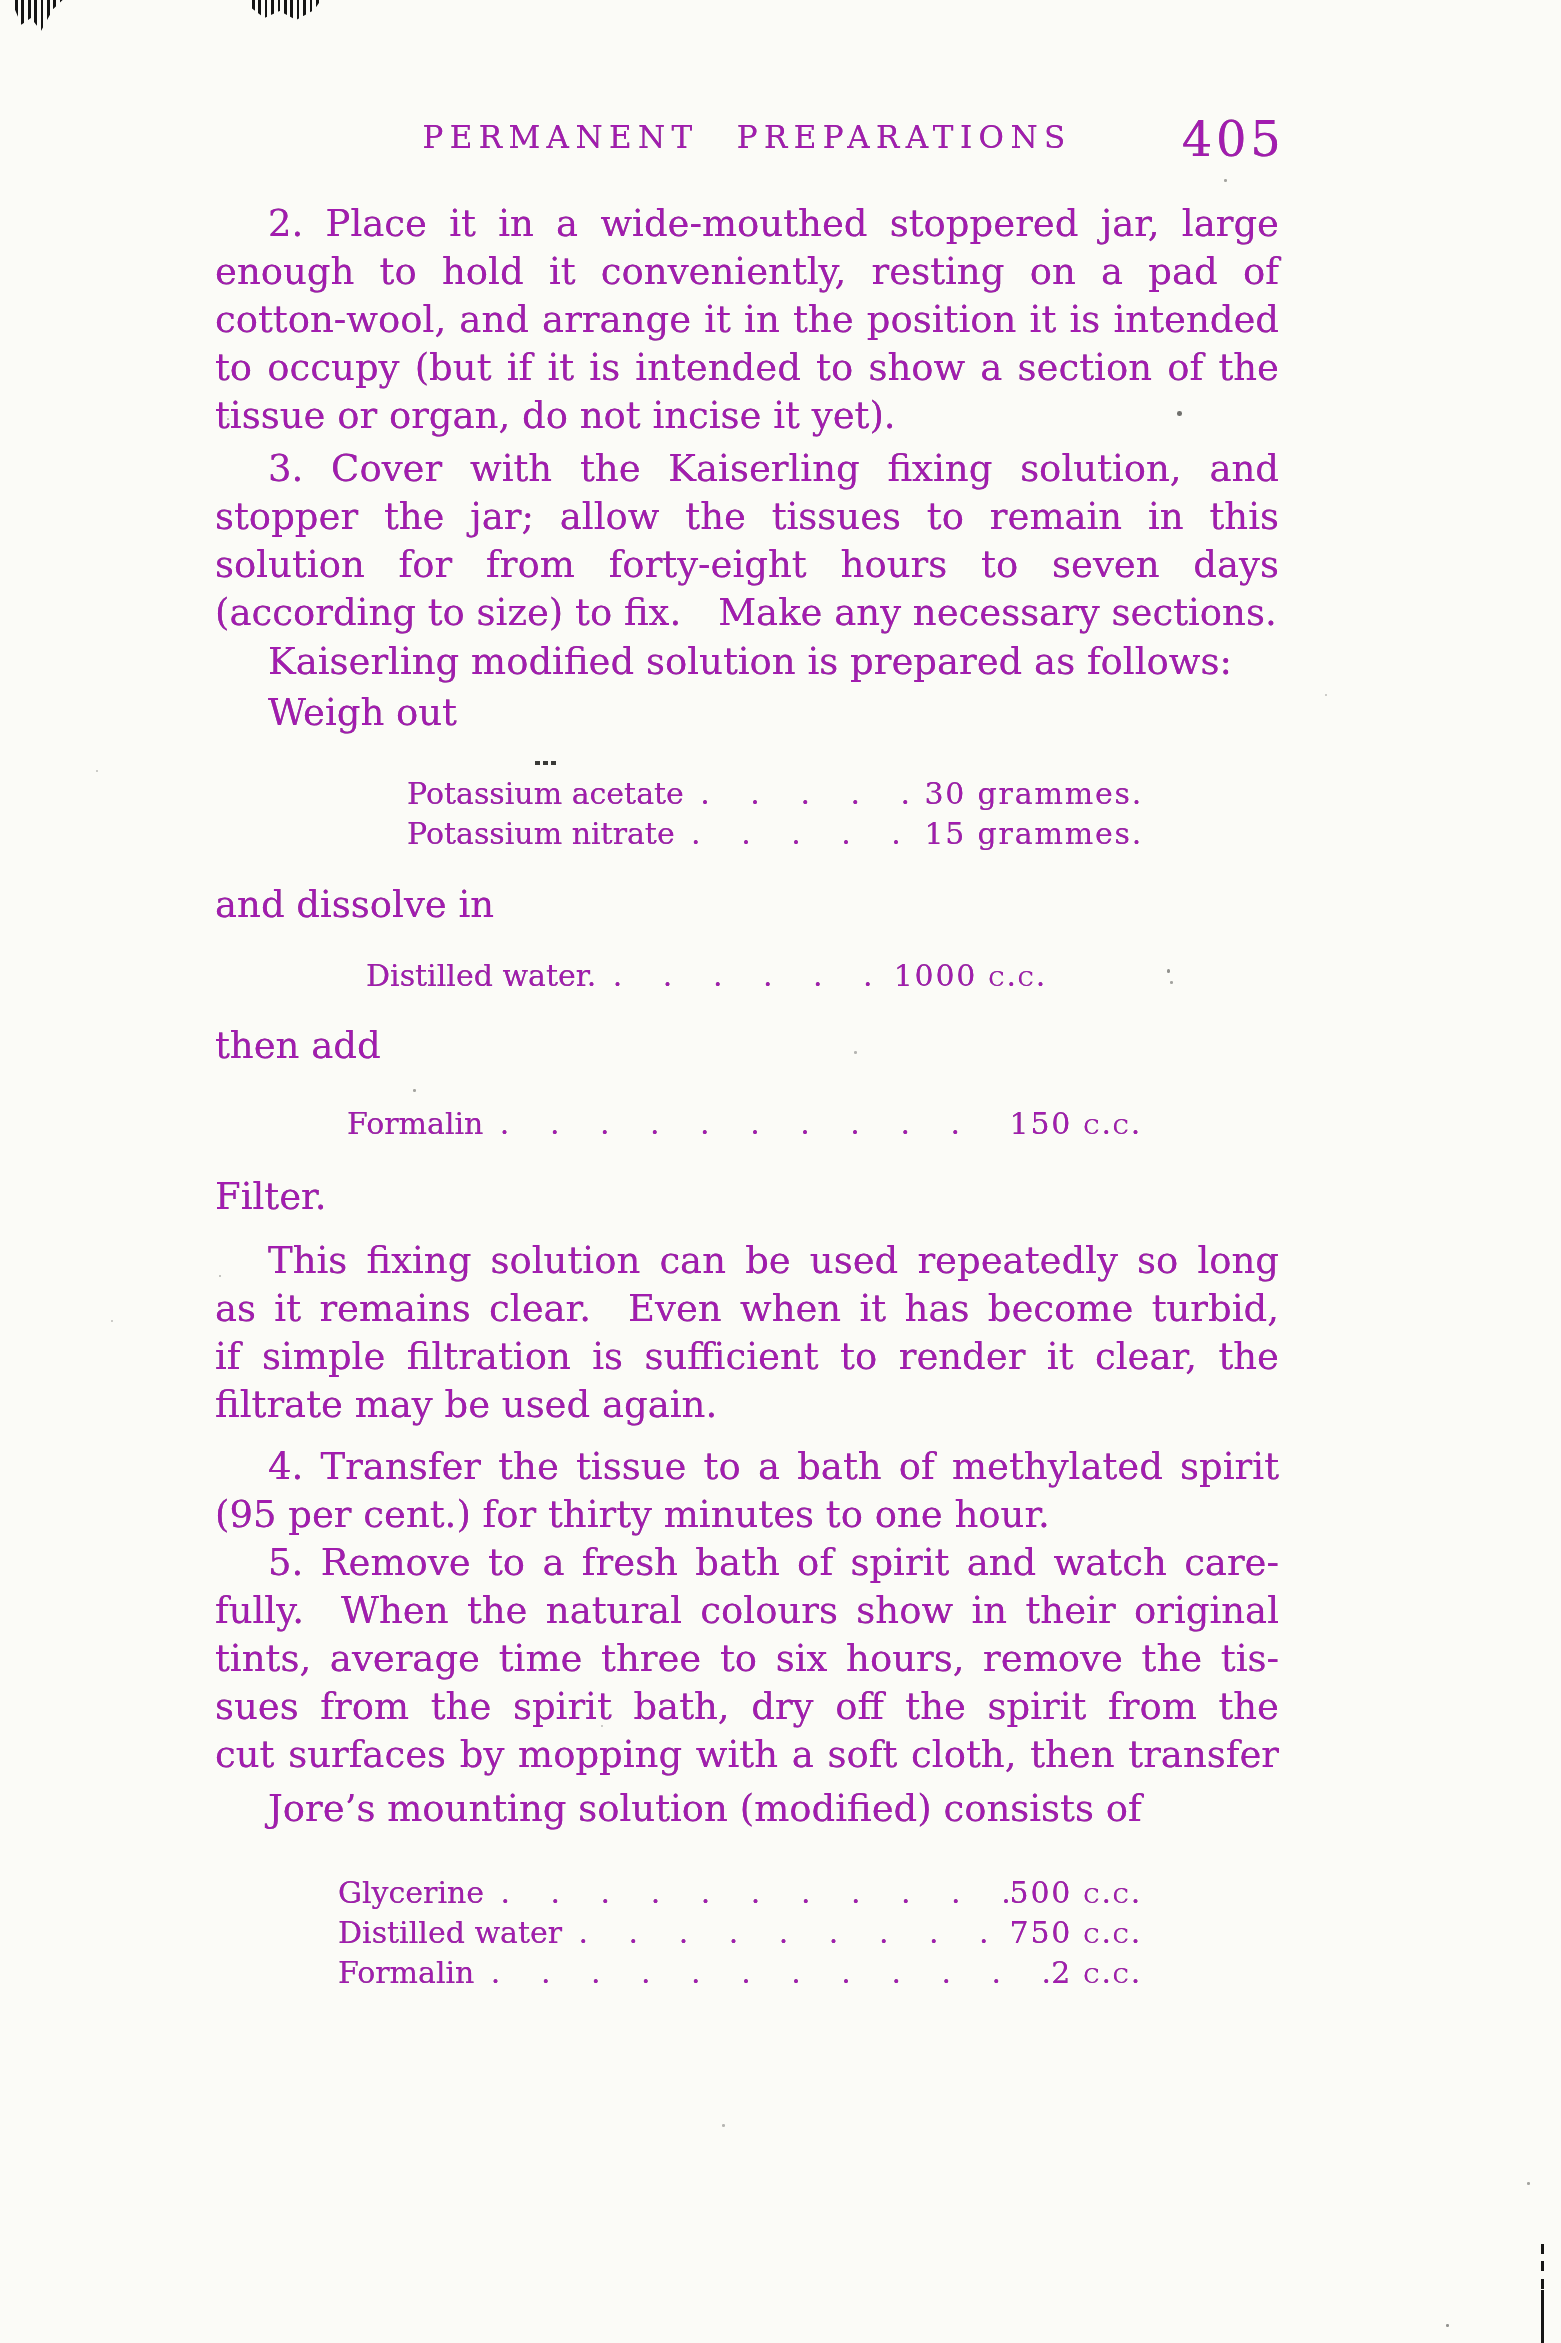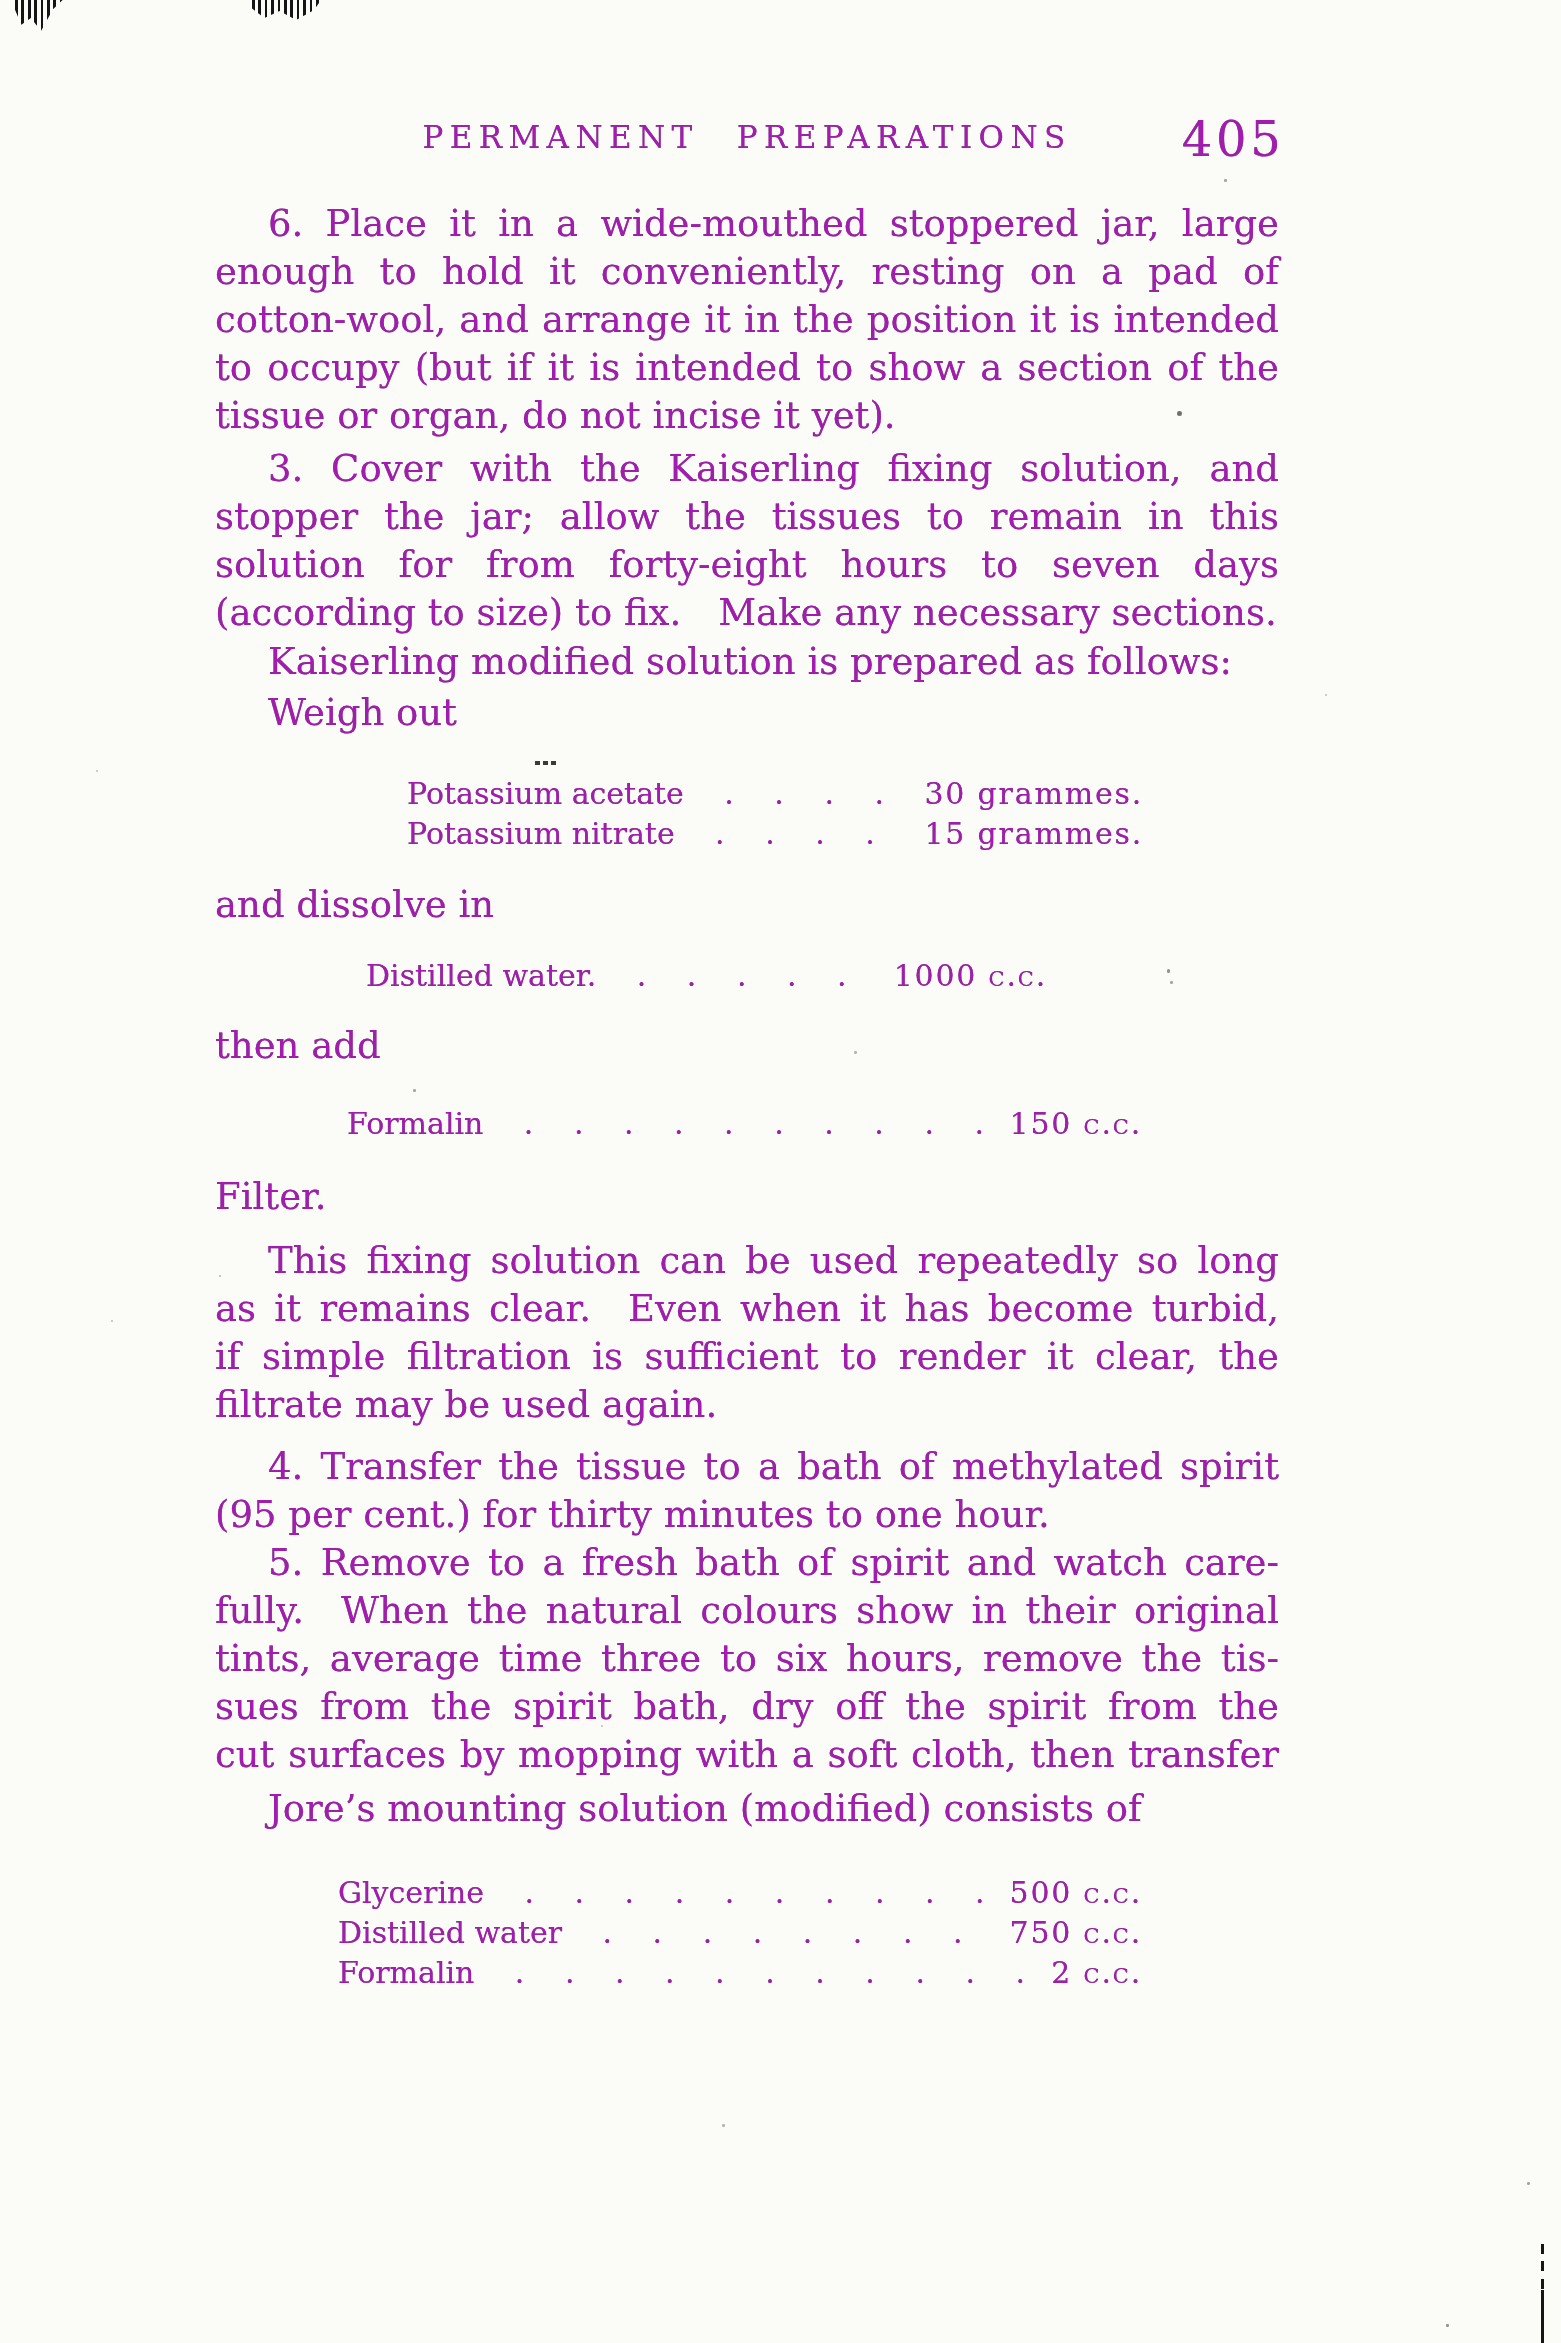--- a/index.html
+++ b/index.html
@@ -37,21 +37,21 @@
   .mt-form150 { margin-top:34px; }
   .mt-filter  { margin-top:29px; }
   .mt-fixing  { margin-top:16px; }
   .mt-para4   { margin-top:13.7px; }
   .mt-para5   { margin-top:0px; }
   .mt-jores   { margin-top:5.5px; }
   .mt-recipe4 { margin-top:40px; }
 
   
   .recipe { font-size:30px; line-height:40px; }
-  .recipe .row { display:flex; align-items:flex-end;gap:24px; }
+  .recipe .row { display:flex; align-items:flex-end; }
   .recipe .label { white-space:nowrap; }
   .recipe .leader { flex:1 1 auto; overflow:hidden; white-space:nowrap;
                     word-spacing:27.4px; letter-spacing:1.8px; padding:0 9.1px 0 16.4px; }
   .recipe .amount { white-space:nowrap; letter-spacing:1.8px; }
   .recipe.cc .amount { font-variant:small-caps; }
   .geo-recipe1 { margin-left:192px; width:736px; }
   .geo-water   { margin-left:151px; width:681px; }
   .geo-form150 { margin-left:132px; width:795px; }
   .geo-recipe4 { margin-left:123px; width:804px; }
 
@@ -77,21 +77,21 @@
   <div class="smudge smudge-b"></div>
 
   <div class="text-block">
 
     <header class="pagehead">
       <span class="running-title">PERMANENT PREPARATIONS</span>
       <span class="folio">405</span>
     </header>
 
     <p class="para mt-para2">
-      <span class="line ind">6. Place it in a wide-mouthed stoppered jar, large</span>
+      <span class="line ind">2. Place it in a wide-mouthed stoppered jar, large</span>
       <span class="line">enough to hold it conveniently, resting on a pad of</span>
       <span class="line">cotton-wool, and arrange it in the position it is intended</span>
       <span class="line">to occupy (but if it is intended to show a section of the</span>
       <span class="line last">tissue or organ, do not incise it yet).</span>
     </p>
 
     <p class="para mt-para3">
       <span class="line ind">3. Cover with the Kaiserling fixing solution, and</span>
       <span class="line">stopper the jar; allow the tissues to remain in this</span>
       <span class="line">solution for from forty-eight hours to seven days</span>

